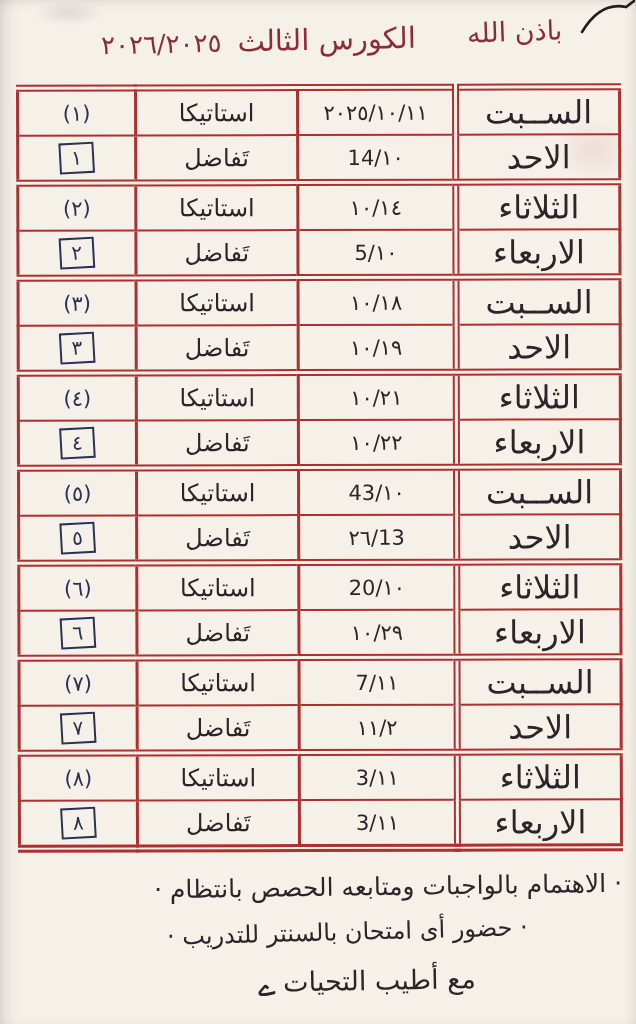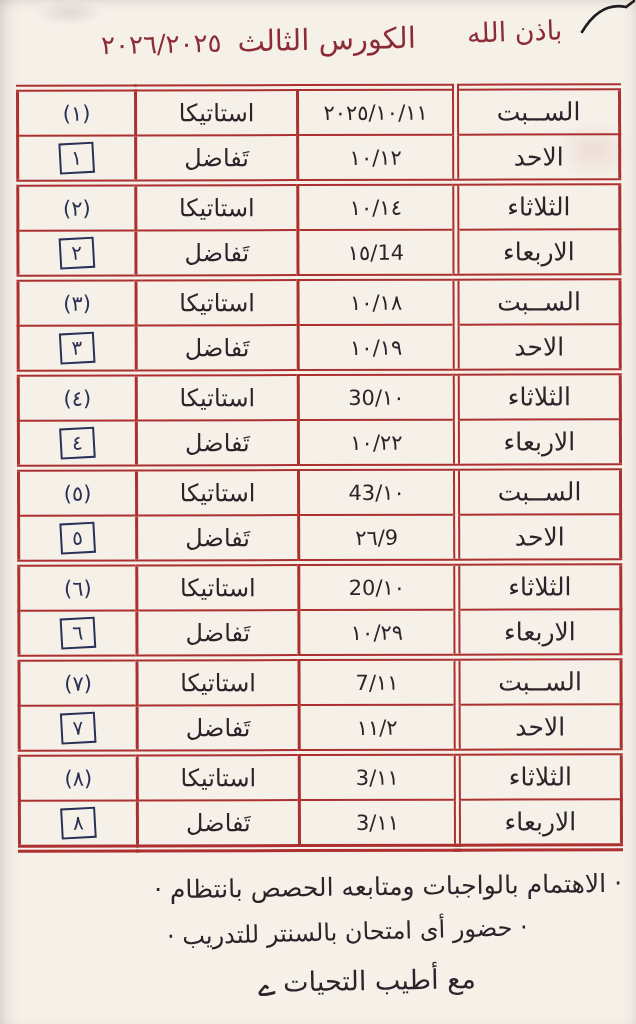--- a/index.html
+++ b/index.html
@@ -55,21 +55,21 @@
     height:43px;padding:0;text-align:center;vertical-align:middle;
     border-bottom:2px solid var(--grid,#ac3030);
     color:var(--ink,#2c242a);
     overflow:hidden;
   }
   tr.pair-end td{border-bottom:7px double var(--grid,#ac3030);}
   tr:last-child td{border-bottom:none;}
   td:nth-child(2){border-right:7px double var(--grid,#ac3030);}
   td:nth-child(3){border-right:3px solid var(--grid,#ac3030);}
   td:nth-child(4){border-right:3px solid var(--grid,#ac3030);}
-  td.day{font-size:25px;}
+  td.day{font-size:32px;}
   td.date{font-size:21px;letter-spacing:.5px;}
   td.subject{font-size:24px;}
   td.number{font-size:21px;}
   .num{color:var(--num,#2a3156);display:inline-block;}
   .num.box{
     border:2px solid var(--num,#2a3156);
     padding:1px 10px 2px;font-size:20px;
     transform:rotate(-3deg);
   }
   
@@ -108,69 +108,69 @@
       </colgroup>
       <tbody id="rows">
           <tr>
     <td class="day"><span>الســبت</span></td>
     <td class="date"><span>٢٠٢٥/١٠/١١</span></td>
     <td class="subject"><span>استاتيكا</span></td>
     <td class="number"><span class="num">(١)</span></td>
   </tr>
           <tr class="pair-end">
     <td class="day"><span>الاحد</span></td>
-    <td class="date"><span>١٠/١٢</span></td>
+    <td class="date"><span>١٠/14</span></td>
     <td class="subject"><span>تَفاضل</span></td>
     <td class="number"><span class="num box">١</span></td>
   </tr>
           <tr>
     <td class="day"><span>الثلاثاء</span></td>
     <td class="date"><span>١٠/١٤</span></td>
     <td class="subject"><span>استاتيكا</span></td>
     <td class="number"><span class="num">(٢)</span></td>
   </tr>
           <tr class="pair-end">
     <td class="day"><span>الاربعاء</span></td>
-    <td class="date"><span>14/١٥</span></td>
+    <td class="date"><span>١٠/5</span></td>
     <td class="subject"><span>تَفاضل</span></td>
     <td class="number"><span class="num box">٢</span></td>
   </tr>
           <tr>
     <td class="day"><span>الســبت</span></td>
     <td class="date"><span>١٠/١٨</span></td>
     <td class="subject"><span>استاتيكا</span></td>
     <td class="number"><span class="num">(٣)</span></td>
   </tr>
           <tr class="pair-end">
     <td class="day"><span>الاحد</span></td>
     <td class="date"><span>١٠/١٩</span></td>
     <td class="subject"><span>تَفاضل</span></td>
     <td class="number"><span class="num box">٣</span></td>
   </tr>
           <tr>
     <td class="day"><span>الثلاثاء</span></td>
-    <td class="date"><span>١٠/30</span></td>
+    <td class="date"><span>١٠/٢١</span></td>
     <td class="subject"><span>استاتيكا</span></td>
     <td class="number"><span class="num">(٤)</span></td>
   </tr>
           <tr class="pair-end">
     <td class="day"><span>الاربعاء</span></td>
     <td class="date"><span>١٠/٢٢</span></td>
     <td class="subject"><span>تَفاضل</span></td>
     <td class="number"><span class="num box">٤</span></td>
   </tr>
           <tr>
     <td class="day"><span>الســبت</span></td>
     <td class="date"><span>١٠/43</span></td>
     <td class="subject"><span>استاتيكا</span></td>
     <td class="number"><span class="num">(٥)</span></td>
   </tr>
           <tr class="pair-end">
     <td class="day"><span>الاحد</span></td>
-    <td class="date"><span>9/٢٦</span></td>
+    <td class="date"><span>13/٢٦</span></td>
     <td class="subject"><span>تَفاضل</span></td>
     <td class="number"><span class="num box">٥</span></td>
   </tr>
           <tr>
     <td class="day"><span>الثلاثاء</span></td>
     <td class="date"><span>١٠/20</span></td>
     <td class="subject"><span>استاتيكا</span></td>
     <td class="number"><span class="num">(٦)</span></td>
   </tr>
           <tr class="pair-end">

